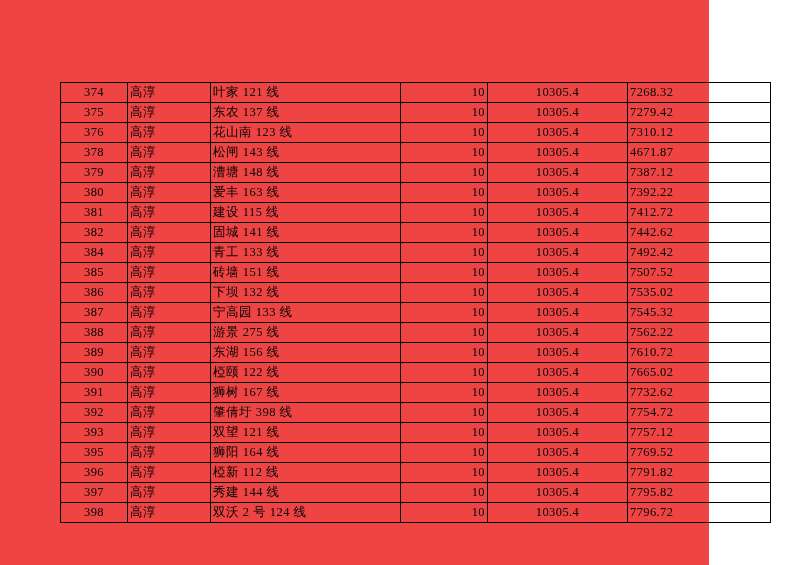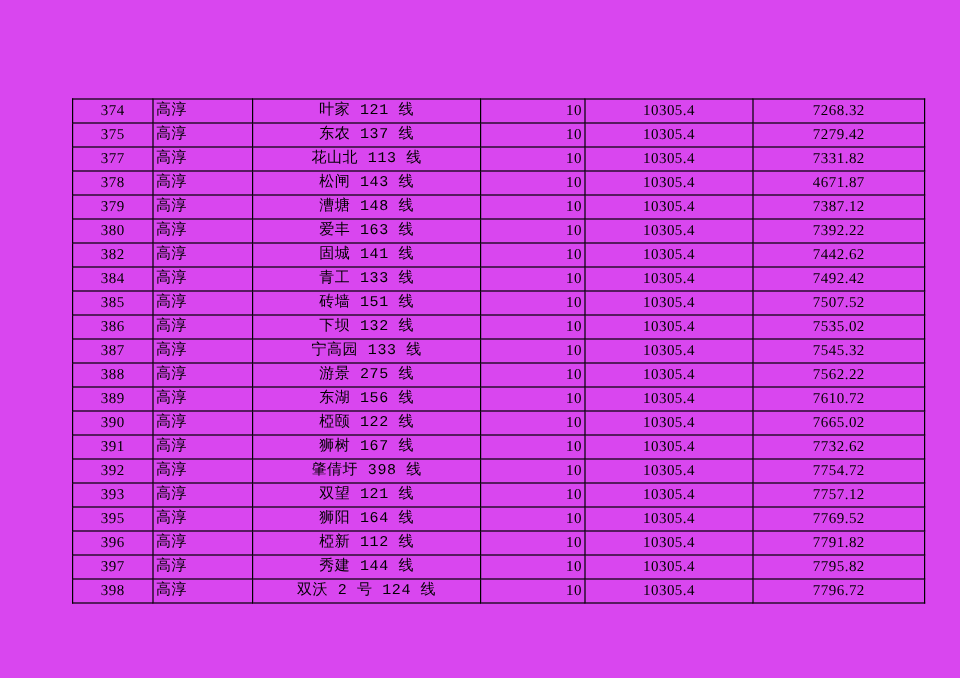--- a/index.html
+++ b/index.html
@@ -7,23 +7,23 @@
     padding: 0;
   }
   body {
     width: 800px;
     height: 565px;
     background: #ffffff;
     font-family: "Liberation Serif", serif;
   }
   .page {
     position: relative;
-    width: 800px;
+    width: 709px;
     height: 565px;
-    background: #d946ef;
+    background: #ef4444;
     box-sizing: border-box;
   }
   .table-wrap {
     position: absolute;
     left: 60px;
     top: 82px;
     width: 680px;
   }
   table.data-table {
     border-collapse: collapse;
@@ -35,30 +35,30 @@
     height: 19px;
     padding: 0 2px;
     font-size: 12.5px;
     line-height: 17px;
     color: #000000;
     overflow: hidden;
     white-space: nowrap;
   }
   .col-no    { width: 62px;  text-align: center; }
   .col-area  { width: 78px;  text-align: left; padding-left: 8px; }
-  .col-name  { width: 185px; text-align: center; }
+  .col-name  { width: 185px; text-align: left; }
   .col-qty   { width: 82px;  text-align: right; }
   .col-val1  { width: 135px; text-align: center; }
-  .col-val2  { width: 138px; text-align: center; }
+  .col-val2  { width: 138px; }
   .num {
     font-family: "Liberation Serif", serif;
     letter-spacing: 0.4px;
   }
   .cn {
-    font-family: Liberation Mono, monospace;
+    font-family: Liberation Serif, serif;
     font-size: 12px;
     letter-spacing: 0.5px;
   }
 </style>
 </head>
 <body>
 
 <div class="page">
   <div class="table-wrap">
     <table class="data-table">
@@ -73,26 +73,26 @@
         </tr>
         <tr>
           <td class="col-no num">375</td>
           <td class="col-area cn">高淳</td>
           <td class="col-name cn">东农 137 线</td>
           <td class="col-qty num">10</td>
           <td class="col-val1 num">10305.4</td>
           <td class="col-val2 num">7279.42</td>
         </tr>
         <tr>
-          <td class="col-no num">377</td>
-          <td class="col-area cn">高淳</td>
-          <td class="col-name cn">花山北 113 线</td>
-          <td class="col-qty num">10</td>
-          <td class="col-val1 num">10305.4</td>
-          <td class="col-val2 num">7331.82</td>
+          <td class="col-no num">376</td>
+          <td class="col-area cn">高淳</td>
+          <td class="col-name cn">花山南 123 线</td>
+          <td class="col-qty num">10</td>
+          <td class="col-val1 num">10305.4</td>
+          <td class="col-val2 num">7310.12</td>
         </tr>
         <tr>
           <td class="col-no num">378</td>
           <td class="col-area cn">高淳</td>
           <td class="col-name cn">松闸 143 线</td>
           <td class="col-qty num">10</td>
           <td class="col-val1 num">10305.4</td>
           <td class="col-val2 num">4671.87</td>
         </tr>
         <tr>
@@ -103,20 +103,28 @@
           <td class="col-val1 num">10305.4</td>
           <td class="col-val2 num">7387.12</td>
         </tr>
         <tr>
           <td class="col-no num">380</td>
           <td class="col-area cn">高淳</td>
           <td class="col-name cn">爱丰 163 线</td>
           <td class="col-qty num">10</td>
           <td class="col-val1 num">10305.4</td>
           <td class="col-val2 num">7392.22</td>
+        </tr>
+        <tr>
+          <td class="col-no num">381</td>
+          <td class="col-area cn">高淳</td>
+          <td class="col-name cn">建设 115 线</td>
+          <td class="col-qty num">10</td>
+          <td class="col-val1 num">10305.4</td>
+          <td class="col-val2 num">7412.72</td>
         </tr>
         <tr>
           <td class="col-no num">382</td>
           <td class="col-area cn">高淳</td>
           <td class="col-name cn">固城 141 线</td>
           <td class="col-qty num">10</td>
           <td class="col-val1 num">10305.4</td>
           <td class="col-val2 num">7442.62</td>
         </tr>
         <tr>

